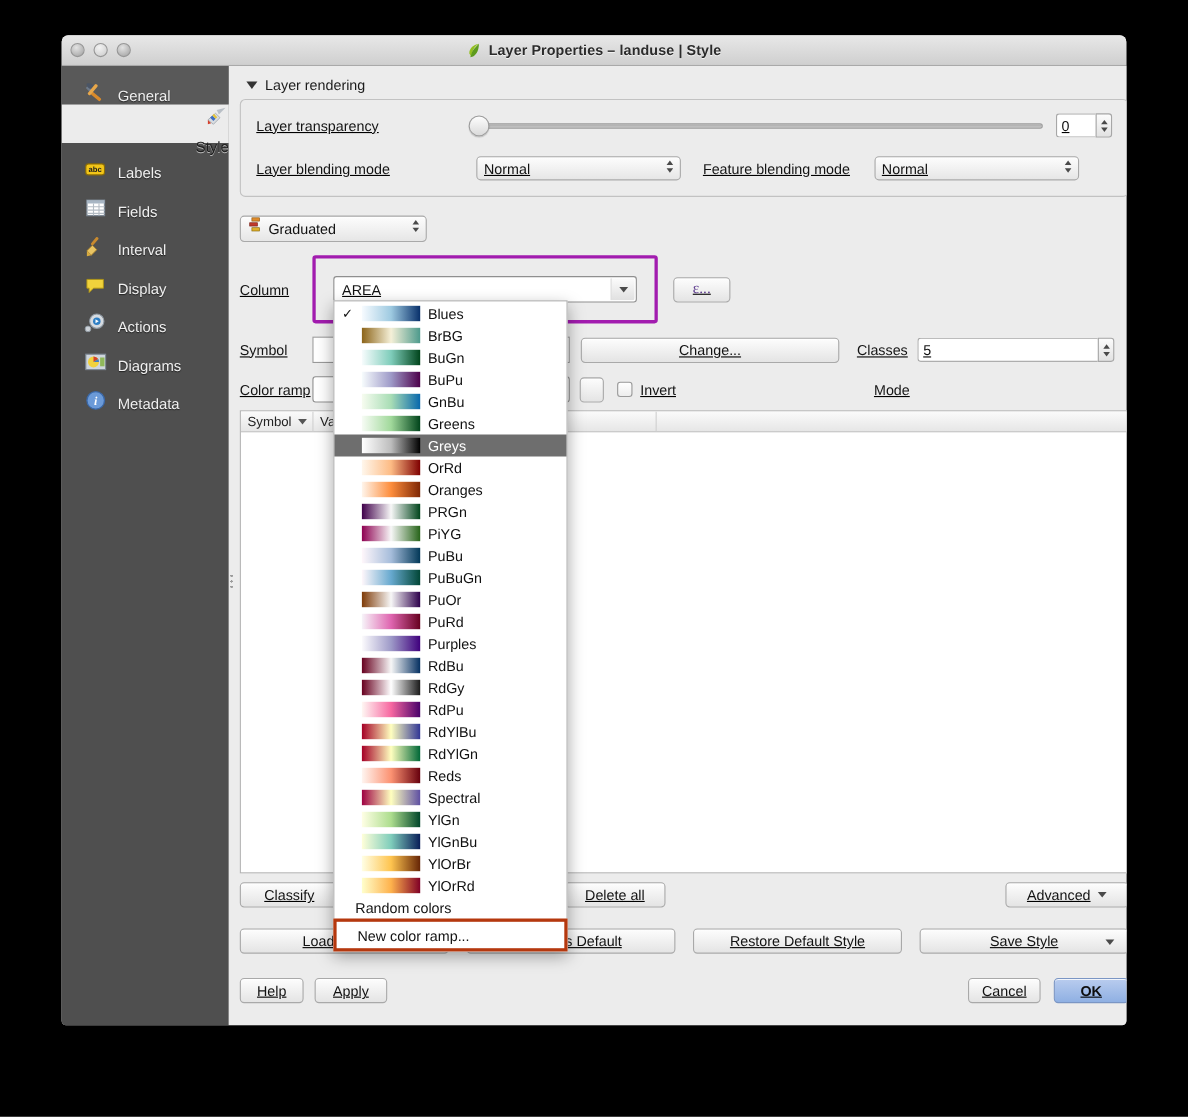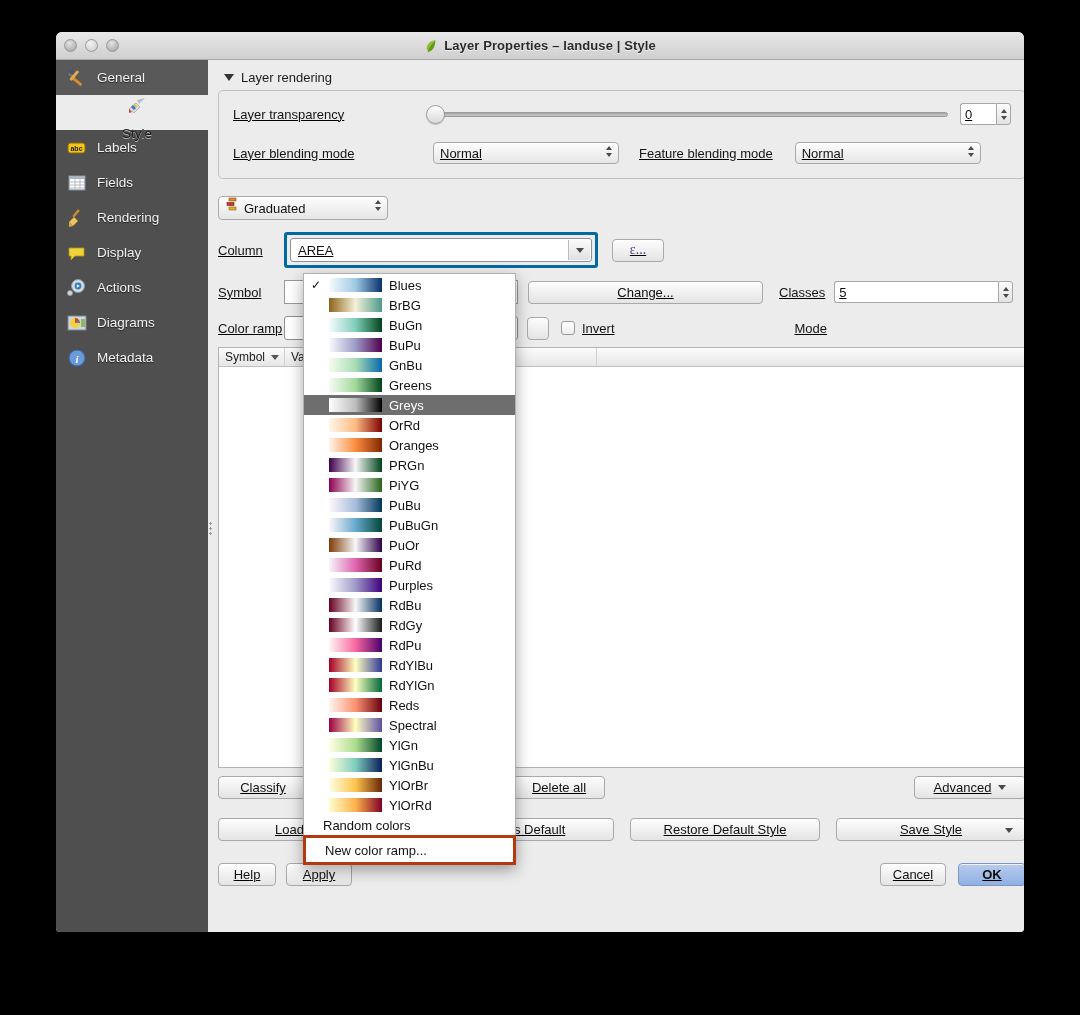--- a/index.html
+++ b/index.html
@@ -50,22 +50,22 @@
 
   
   #sidebar {
     width: 152px;
     background: #4f4f4f;
     padding-top: 0px;
     flex: 0 0 152px;
   }
   .side-item {
     height: 35px;
-    display: flex; align-items: center;
-    padding-left: 10px;
+    display: flex; align-items: flex-end;
+    padding-left: 20px;
     gap: 9px;
     color: #f0f0f0;
     font-size: 13.5px;
     cursor: default;
   }
   .side-item .side-label { text-shadow: 0 1px 1px rgba(0,0,0,.6); white-space: nowrap; }
   .side-item.sel { background: #ececec; flex-direction: column; }
   .side-item.sel .side-label { color: #1d1d1d; text-shadow: 0 1px 0 rgba(255,255,255,.6); }
   .side-item.hdr { background: #595959; }
   .ico { width: 22px; height: 22px; flex: 0 0 22px; position: relative; }
@@ -176,23 +176,23 @@
   .field .arrowbox {
     position: absolute; right: 1px; top: 1px; bottom: 1px; width: 22px;
     background: linear-gradient(#fbfbfb,#e0e0e0);
     border-left: 1px solid #bdbdbd;
     border-radius: 0 2px 2px 0;
     display: flex; align-items: center; justify-content: center;
   }
   .dntri { width:0;height:0;border-left:4px solid transparent;border-right:4px solid transparent;border-top:5px solid #4a4a4a; }
 
   .redbox {
-    border: 3px solid #0369a1;
+    border: 3px solid #a21caf;
     border-radius: 3px;
-    padding: 3px;
+    padding: 16px;
     background: transparent;
   }
 
   
   .cbx {
     width: 14px; height: 14px;
     border: 1px solid #9a9a9a; border-radius: 3px;
     background: linear-gradient(#ffffff,#ededed);
     flex: 0 0 14px;
   }
@@ -326,21 +326,21 @@
       </div>
 
       <div class="side-item">
         <span class="ico">
           <svg width="22" height="22" viewBox="0 0 22 22">
             <rect x="12" y="2" width="2.6" height="9" rx="1" transform="rotate(40 12 2)" fill="#c98a2e"></rect>
             <path d="M3 15l5-5 4 4-5 5z" fill="#e9c463" stroke="#a8822c" stroke-width=".8"></path>
             <path d="M3 15l4 4-4 1z" fill="#d8ab3f"></path>
           </svg>
         </span>
-        <span class="side-label">Rendering</span>
+        <span class="side-label">Interval</span>
       </div>
 
       <div class="side-item">
         <span class="ico">
           <svg width="22" height="22" viewBox="0 0 22 22">
             <path d="M3 6h15v8H9l-4 4v-4H3z" fill="#f0d23c" stroke="#b09513" stroke-width=".8"></path>
           </svg>
         </span>
         <span class="side-label">Display</span>
       </div>

